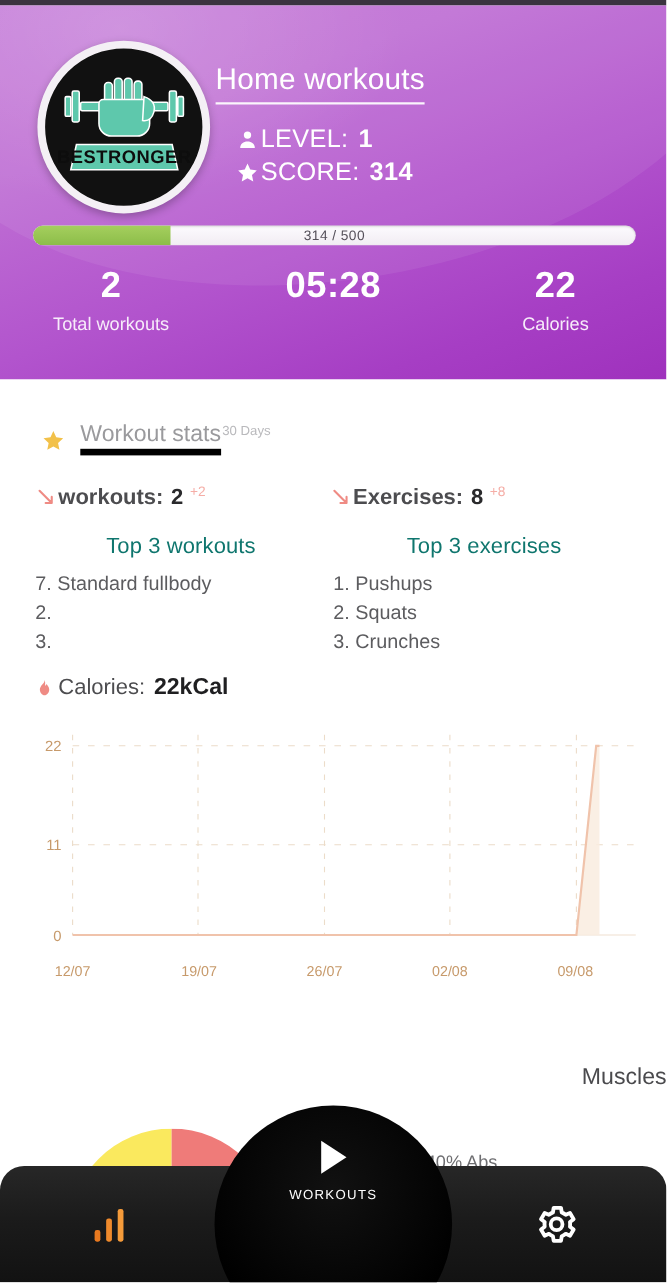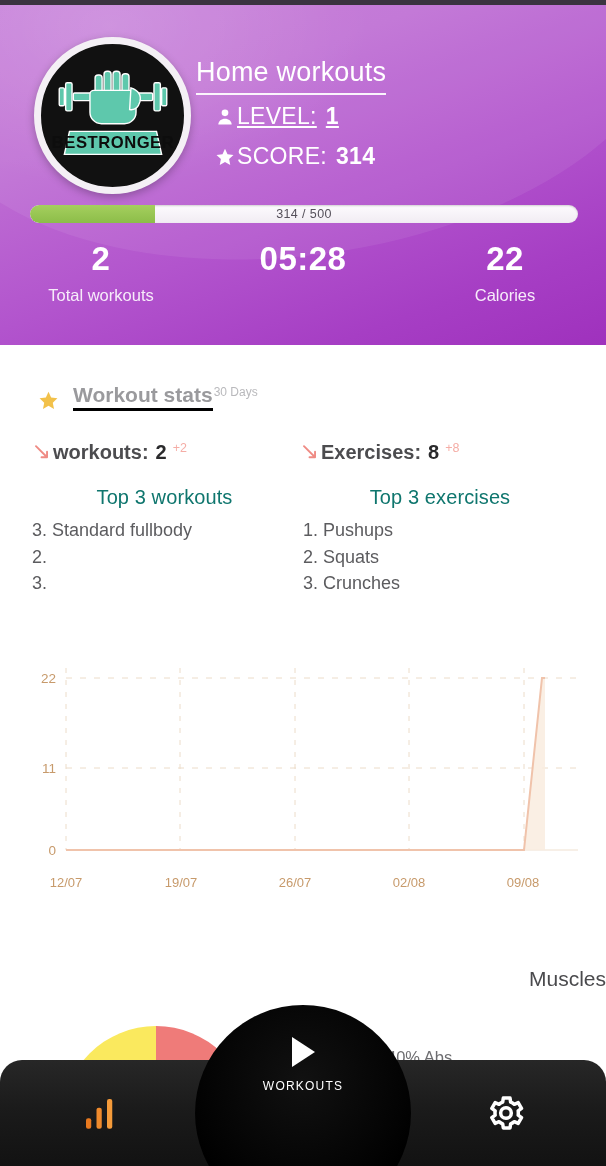--- a/index.html
+++ b/index.html
@@ -54,21 +54,21 @@
     padding-bottom:5px;
     border-bottom:2px solid rgba(255,255,255,0.92);
   }
 
   .stat-line{
     position:absolute; left:215px; z-index:3;
     color:#ffffff; font-size:23px; letter-spacing:0.3px;
     display:flex; align-items:center; gap:2px;
     white-space:nowrap;
   }
-  .stat-line.level{ top:98px;text-decoration:underline; }
+  .stat-line.level{ top:108px; }
   .stat-line.score{ top:138px; }
   .stat-line .lbl{ font-weight:400; }
   .stat-line .val{ font-weight:bold; margin-left:7px; }
   .hicon{ width:20px; height:22px; display:inline-block; fill:#fff; }
 
   .progress-row{
     position:absolute; left:30px; top:200px; width:548px; height:18px; z-index:3;text-align:right;
   }
   .progress-track{
     position:absolute; inset:0;
@@ -105,22 +105,22 @@
     position:absolute; left:0; top:345px; width:606px; height:821px;
     background:#fff;
   }
 
   .section-head{
     position:absolute; left:38px; top:38px;
     display:flex; align-items:flex-start; gap:14px;
   }
   .star-gold{ width:21px; height:21px; fill:#f2c14a; margin-top:7px; }
   .section-title{
-    font-size:21px; color:#9a9a9d; font-weight:700;
-    border-bottom:3px solid #000000; padding-bottom:2px;
+    font-size:21px; color:#9a9a9d; font-weight:400;
+    border-bottom:6px solid #000000; padding-bottom:2px;
   }
   .section-sup{
     font-size:12px; color:#b9b9bc; margin-left:1px; vertical-align:super;
   }
 
   .cols{ position:absolute; left:0; top:96px; width:606px; }
   .col{ position:absolute; top:0; }
   .col.left{ left:32px; width:265px; }
   .col.right{ left:300px; width:280px; }
 
@@ -305,21 +305,21 @@
         <div class="count-row">
           <svg class="arrow-ic" viewBox="0 0 24 24">
             <path d="M5 4 L19 18 M19 18 L19 11 M19 18 L12 18" stroke="#ef8b84" stroke-width="2.4" fill="none" stroke-linecap="round"></path>
           </svg>
           <span class="name">workouts:</span>
           <span class="n">2</span>
           <span class="delta">+2</span>
         </div>
         <div class="top-title">Top 3 workouts</div>
         <ul class="top-list">
-          <li>3. Standard fullbody</li>
+          <li>7. Standard fullbody</li>
           <li>2.</li>
           <li>3.</li>
         </ul>
       </div>
 
       <div class="col right">
         <div class="count-row">
           <svg class="arrow-ic" viewBox="0 0 24 24">
             <path d="M5 4 L19 18 M19 18 L19 11 M19 18 L12 18" stroke="#ef8b84" stroke-width="2.4" fill="none" stroke-linecap="round"></path>
           </svg>
@@ -329,20 +329,27 @@
         </div>
         <div class="top-title">Top 3 exercises</div>
         <ul class="top-list">
           <li>1. Pushups</li>
           <li>2. Squats</li>
           <li>3. Crunches</li>
         </ul>
       </div>
     </div>
 
+    <div class="cal-row">
+      <svg class="flame-ic" viewBox="0 0 24 24">
+        <path d="M12 2c.4 4-2.6 5.3-4.2 7.6C6.3 11.7 6 13.4 6 14.6 6 18.7 8.9 22 12 22s6-3.3 6-7.4c0-3.3-2.1-5.3-3.3-7.2-.6 1.2-1.4 2-2.2 2.4.5-2.6.4-5.4-.5-7.8z"></path>
+      </svg>
+      <span>Calories:</span>
+      <span class="n">22kCal</span>
+    </div>
 
     <div class="chart">
       <svg width="606" height="250" viewBox="0 0 606 250">
 
         <g stroke="#ecdcc9" stroke-width="1" stroke-dasharray="5 7" fill="none">
           <line x1="66" y1="18" x2="66" y2="200"></line>
           <line x1="180" y1="18" x2="180" y2="200"></line>
           <line x1="295" y1="18" x2="295" y2="200"></line>
           <line x1="409" y1="18" x2="409" y2="200"></line>
           <line x1="524" y1="18" x2="524" y2="200"></line>

